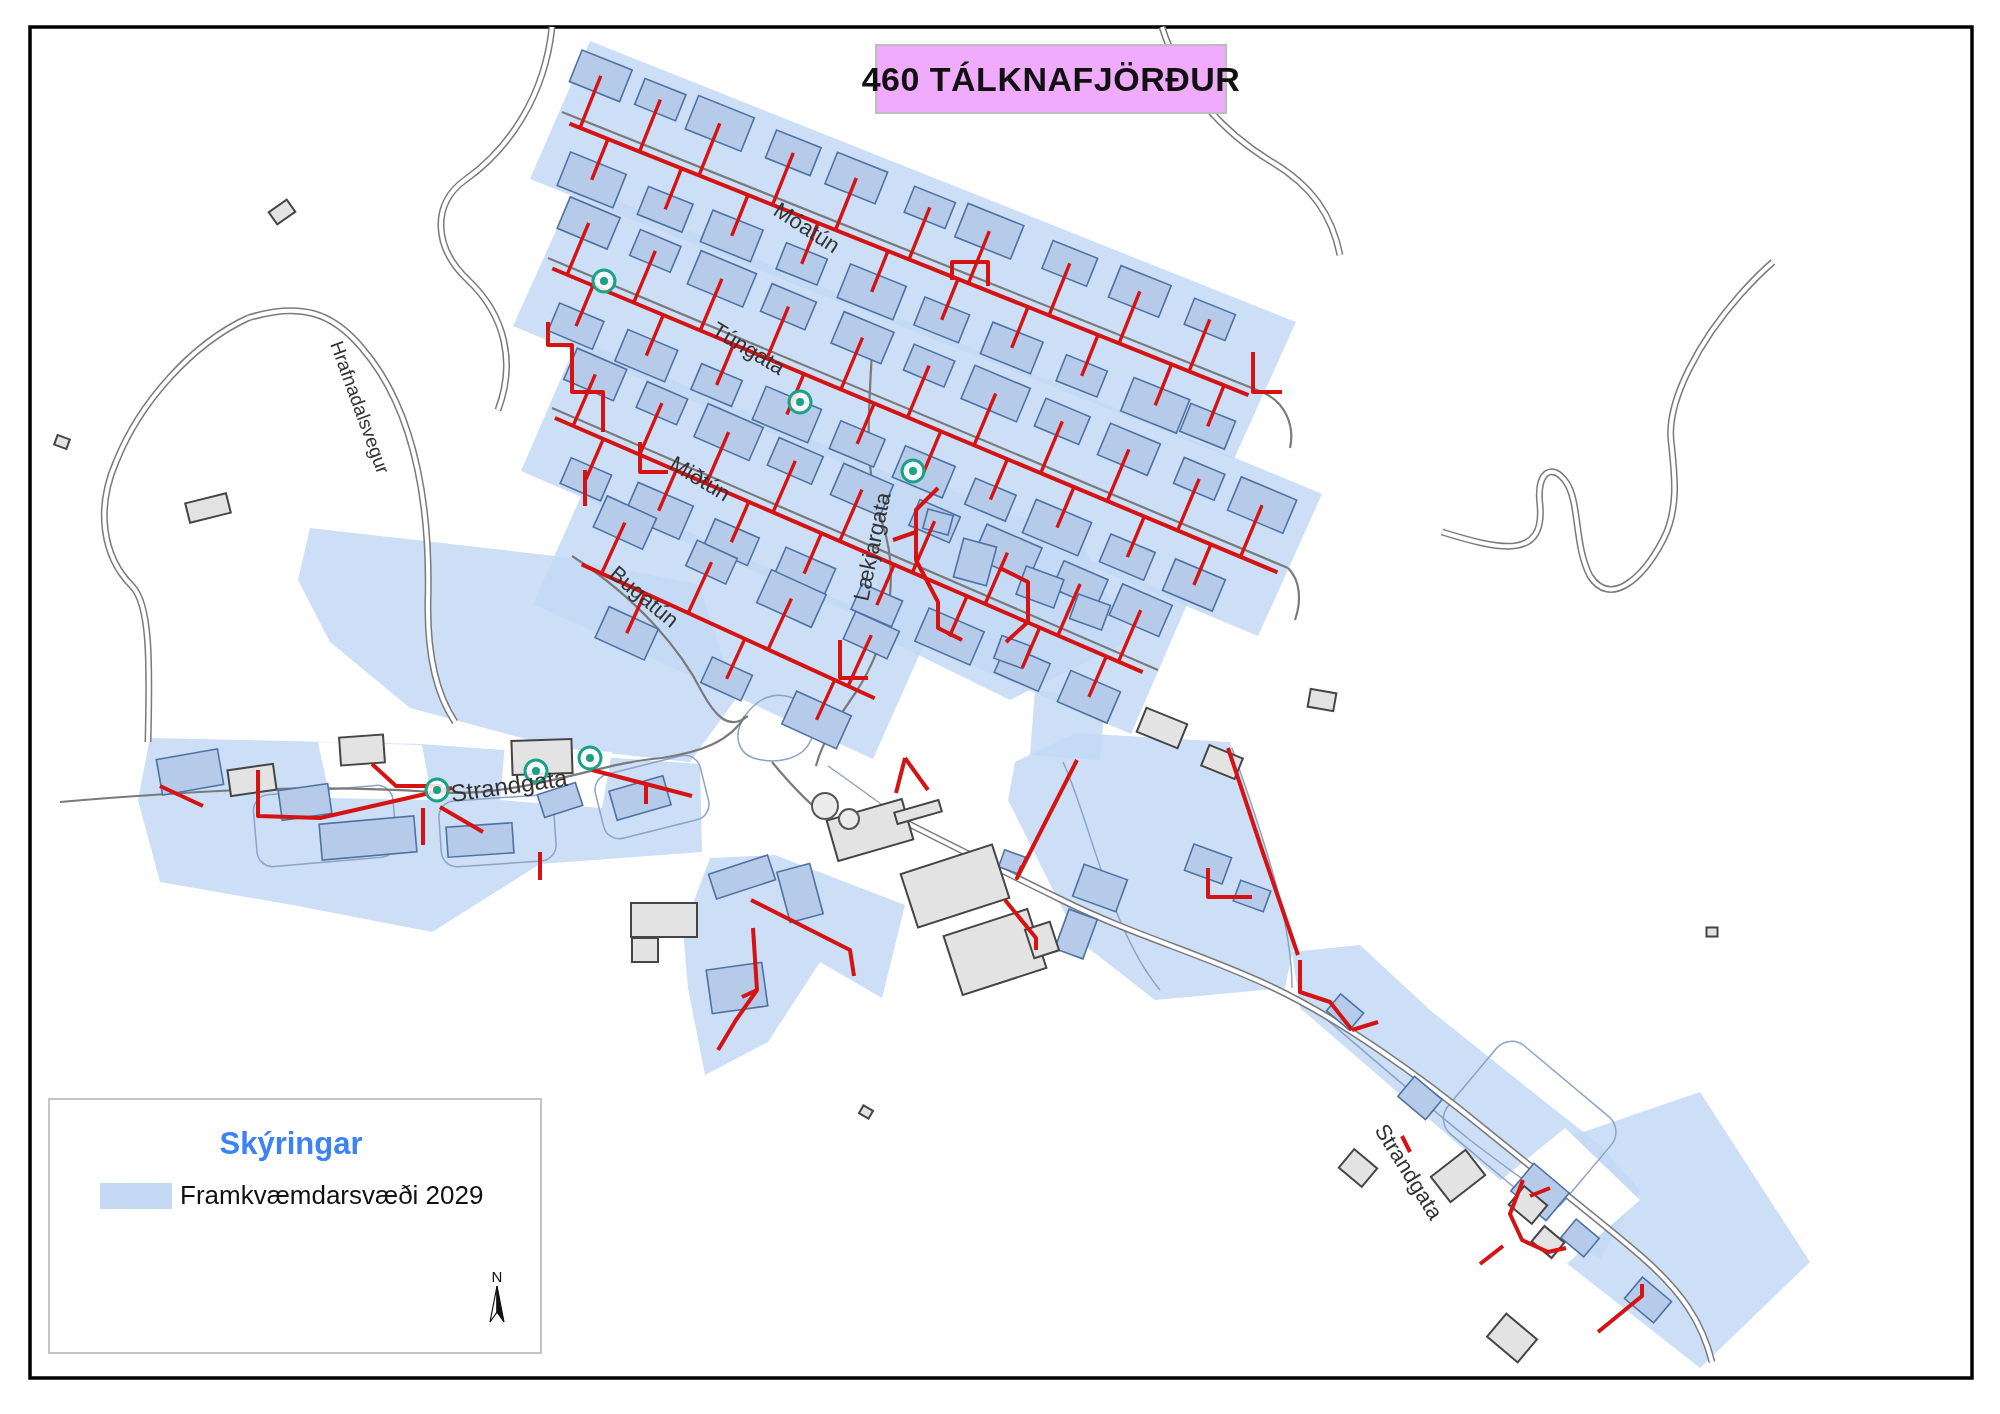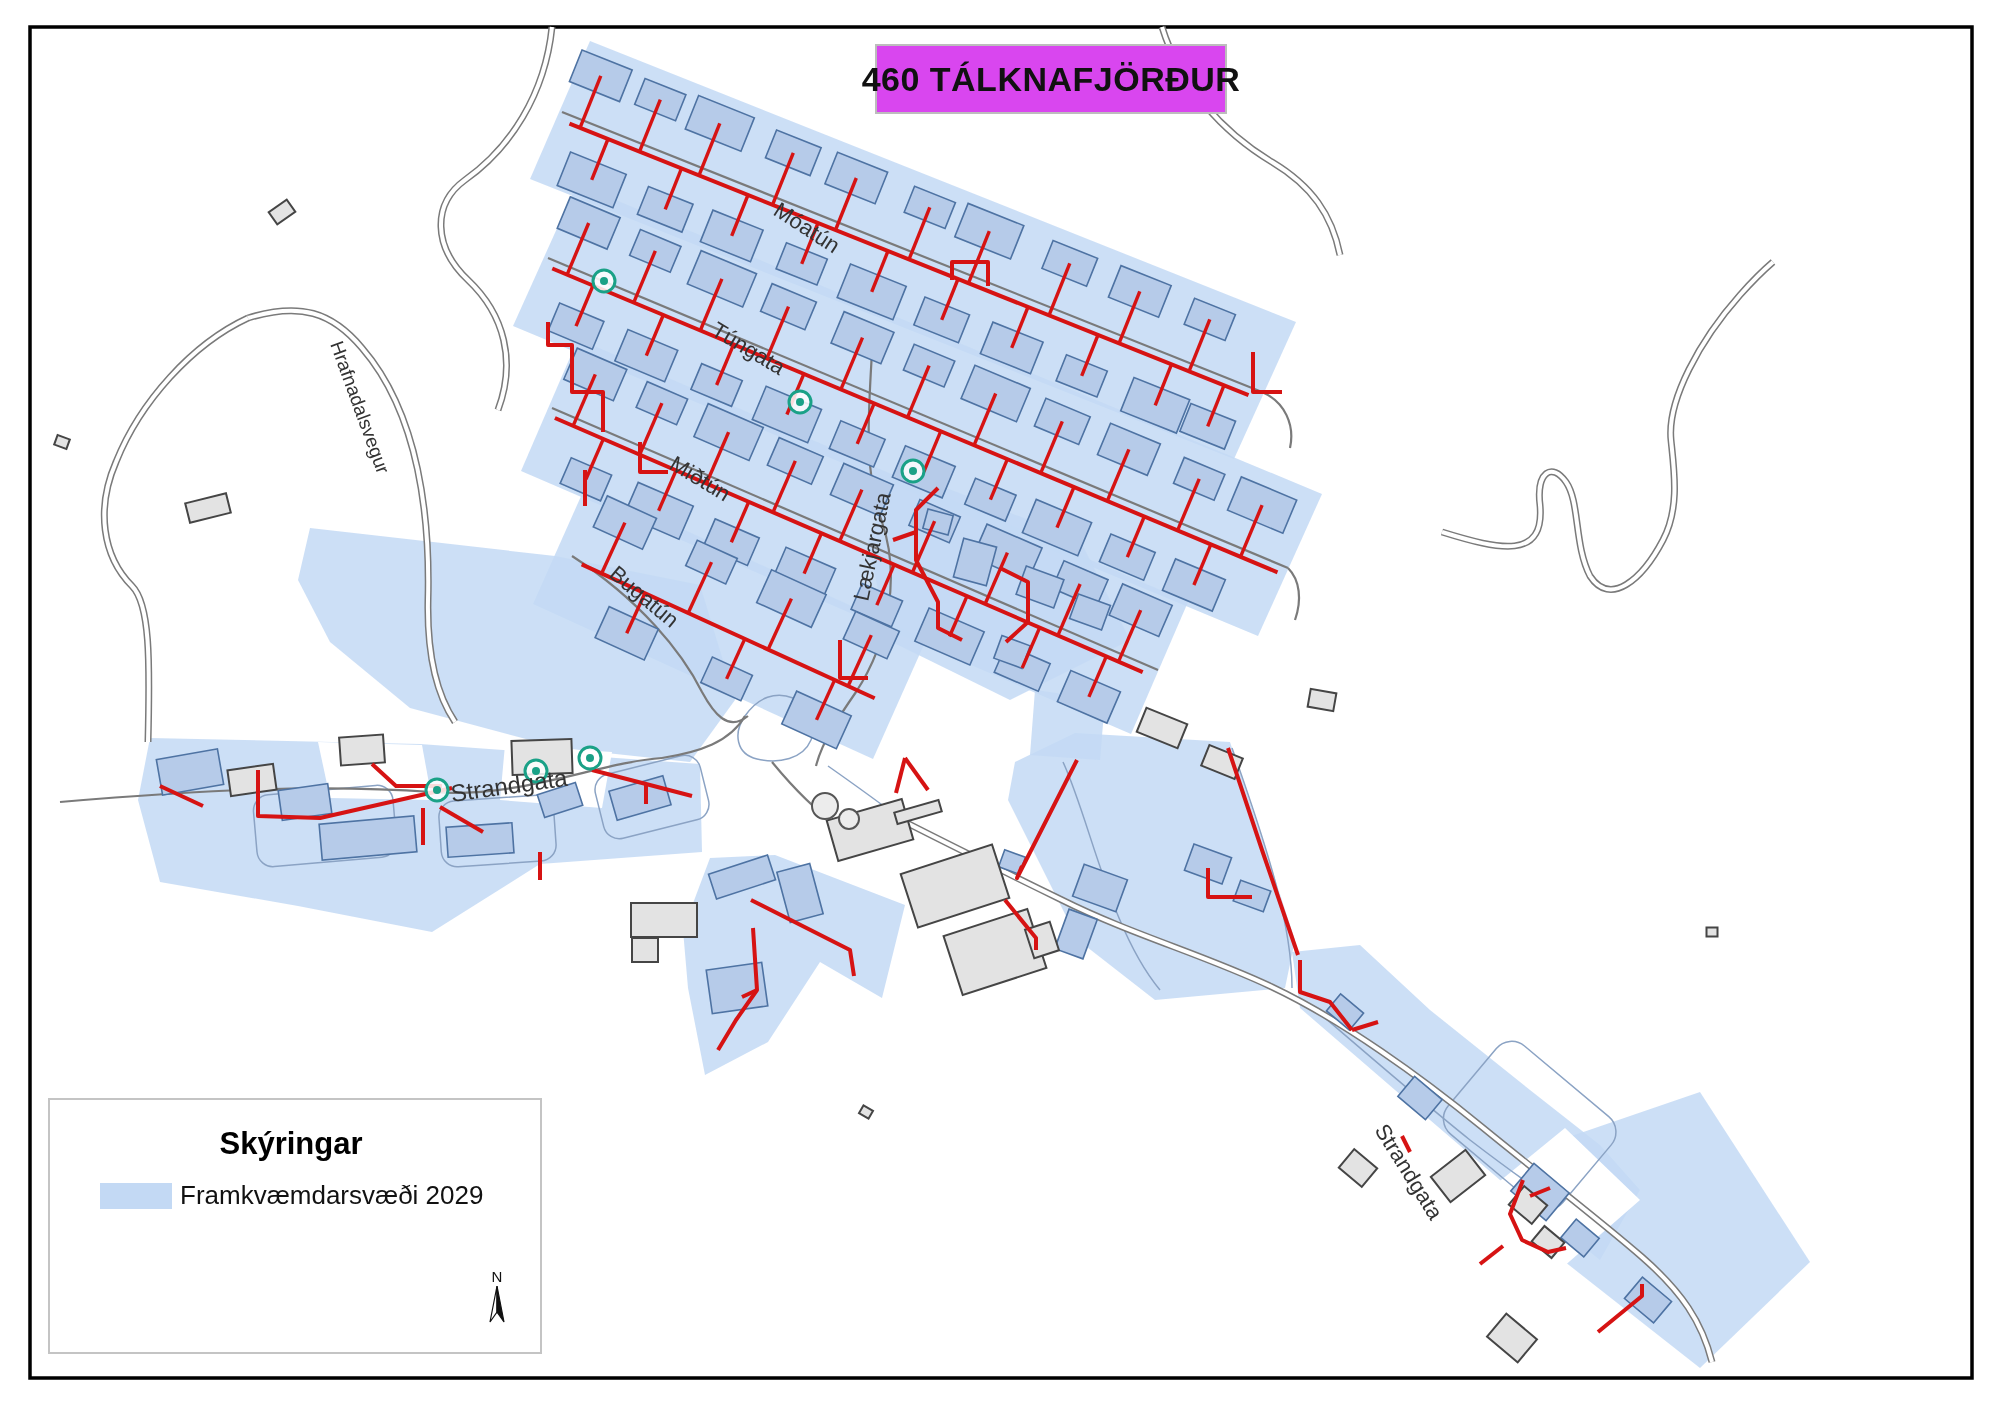--- a/index.html
+++ b/index.html
@@ -1,26 +1,26 @@
 <!DOCTYPE html>
 <html><head>
 <meta charset="utf-8">
 <style>
   html,body{margin:0;padding:0;background:#fff;}
   #page{position:relative;width:2000px;height:1414px;background:#fff;overflow:hidden;
         font-family:"Liberation Sans",sans-serif;}
   #map-svg{position:absolute;left:0;top:0;}
   
   #title-box{position:absolute;left:875px;top:44px;width:348px;height:66px;
-    background:#d946ef;border:2px solid #bdbdbd;display:flex;align-items:center;justify-content:center;}
+    background:#f0abfc;border:2px solid #bdbdbd;display:flex;align-items:center;justify-content:center;}
   #title-box span{font-size:34px;font-weight:bold;color:#111;letter-spacing:.5px;white-space:nowrap;}
   
   #legend{position:absolute;left:48px;top:1098px;width:494px;height:256px;background:#fff;
     border:2px solid #c4c4c4;box-sizing:border-box;}
-  #legend h2{margin:26px 8px 18px 0;text-align:center;font-size:31px;color:#000000;}
+  #legend h2{margin:26px 8px 18px 0;text-align:center;font-size:31px;color:#3b82f6;}
   .lg-row{display:flex;align-items:center;margin:16px 0 16px 42px;}
   .lg-sym{width:88px;display:flex;justify-content:center;align-items:center;flex:0 0 88px;}
   .lg-lab{font-size:26px;color:#111;}
   #north{position:absolute;right:26px;bottom:22px;width:34px;height:60px;text-align:center;}
   #north .n-letter{font-size:15px;color:#111;display:block;line-height:14px;}
   .street-label{fill:#333;font-family:"Liberation Sans",sans-serif;}
 </style>
 </head>
 <body>
 

